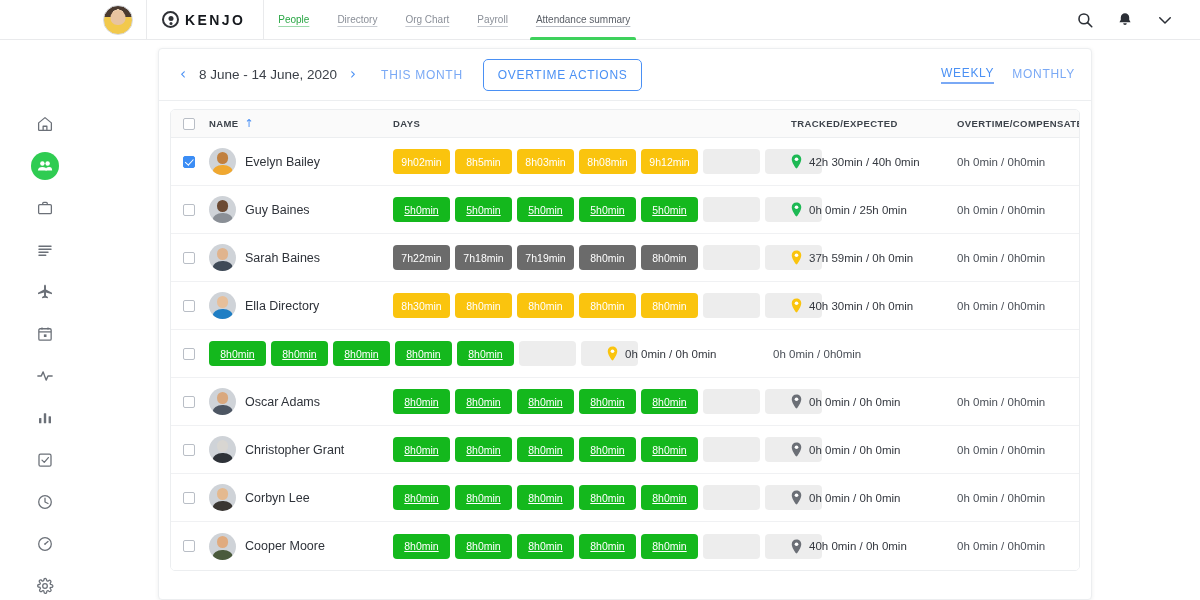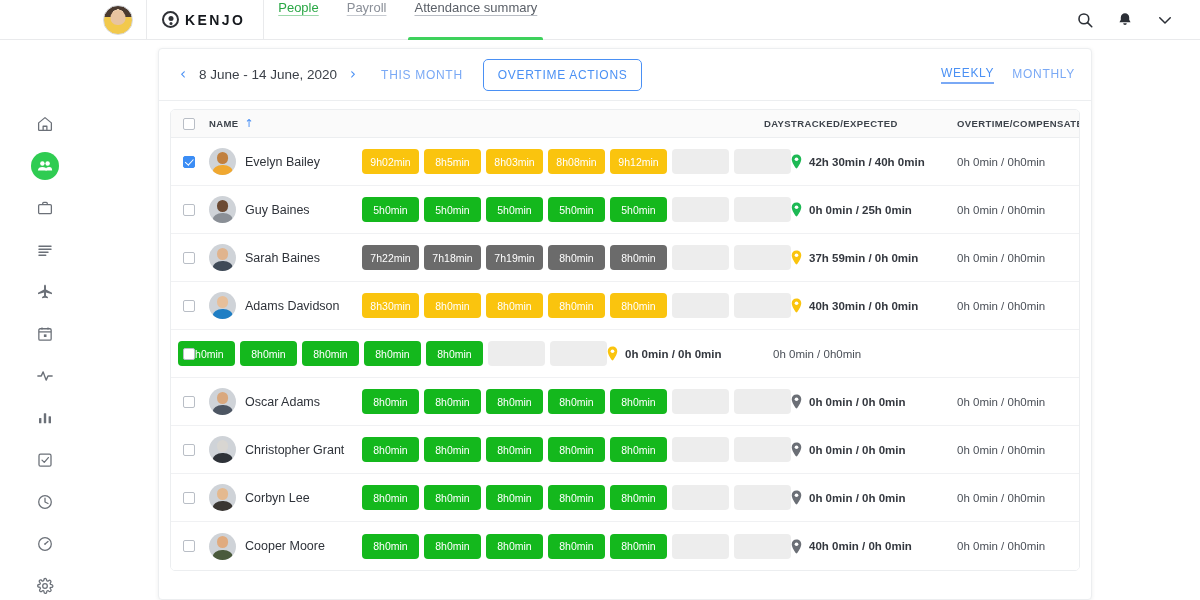--- a/index.html
+++ b/index.html
@@ -45,22 +45,22 @@
   .brand-mark::after{
     content:""; position:absolute; left:50%; top:3px; transform:translateX(-50%);
     width:5px; height:5px; border-radius:50%; background:#2f3136;
     box-shadow: 0 5px 0 -1px #2f3136;
   }
   .brand-text {
     font-size: 14px; font-weight: bold; letter-spacing: 2.4px; color: #15181d;
   }
   .nav { display:flex; align-items:center; height: 40px; gap: 0; }
   .nav-item {
-    font-size: 13px; color: #8a8f98; padding: 0 14px;
-    height: 40px; display:flex; position:relative;
+    font-size: 10px; color: #8a8f98; padding: 0 14px;
+    height: 40px; display:flex; align-items:center; position:relative;
     text-decoration: underline; text-underline-offset: 3px;
     text-decoration-color: #c7cbd1; cursor: pointer;
   }
   .nav-item.active-green { color: #2aa745; text-decoration-color:#9dd9ab; }
   .nav-item.selected { color: #5b6068; text-decoration-color:#b9bdc4; }
   .nav-item.selected::after{
     content:""; position:absolute; left:8px; right:8px; bottom:0; height:3px;
     background:#3ed15c; border-radius: 2px 2px 0 0;
   }
   .top-right {
@@ -123,21 +123,21 @@
   .thead {
     display:flex; align-items:center; height: 28px;
     background:#fafafa; border-bottom: 1px solid #eceef0;
     padding-left: 12px;
   }
   .th {
     font-size: 9.5px; font-weight: bold; letter-spacing: 0.4px; color:#3d434b;
   }
   .col-check { width: 26px; flex:none; display:flex; align-items:center; }
   .col-name { width: 184px; flex:none; display:flex; align-items:flex-start; gap:6px; }
-  .col-days { width: 398px; flex:none; display:flex; align-items:center;justify-content:flex-end; }
+  .col-days { width: 398px; flex:none; display:flex; align-items:center; }
   .col-tracked { width: 166px; flex:none; display:flex; align-items:center; }
   .col-ot { width: 160px; flex:none; display:flex; align-items:center; }
 
   .chk {
     width: 12px; height: 12px; border:1.5px solid #b9bec6; border-radius: 2px;
     background:#fff; cursor:pointer; flex:none; position:relative;
   }
   .chk.checked { background:#3b8df5; border-color:#3b8df5; }
   .chk.checked::after{
     content:""; position:absolute; left:3.3px; top:0.8px; width:3.5px; height:6.5px;
@@ -165,26 +165,26 @@
     width:76%; height:52%; border-radius:46% 46% 0 0; background:var(--cloth,#5a6270);
   }
   .pname { font-size: 12.5px; color:#2e3239; white-space:nowrap; }
 
   .days { display:flex; gap: 5px; }
   .chip {
     width: 57px; height: 25px; border-radius: 4px;
     display:flex; align-items:center; justify-content:center;
     font-size: 10.5px; color:#ffffff; white-space:nowrap;
   }
-  .chip.green { background:#14b81d; }
+  .chip.green { background:#14b81d;text-decoration:underline; }
   .chip.amber { background:#fac40e; }
   .chip.gray  { background:#6b6b6b; }
   .chip.empty { background:#ededed; }
 
-  .tracked { display:flex; align-items:center; gap: 7px; font-weight: bold; }
+  .tracked { display:flex; align-items:center; gap: 7px; }
   .pin { width: 11px; height: 15px; flex:none; display:block; }
   .tval { font-size: 11.5px; color:#34383f; white-space:nowrap; }
   .otval { font-size: 11.5px; color:#4b5058; white-space:nowrap; }
 </style>
 </head>
 <body>
 
 <div class="app">
 
   <div class="topbar">
@@ -193,20 +193,26 @@
     </div>
 
     <div class="brand">
       <div class="brand-mark"></div>
       <div class="brand-text">KENJO</div>
     </div>
 
     <div class="nav">
       <div class="nav-item active-green">
         <span>People</span>
+      </div>
+      <div class="nav-item">
+        <span>Directory</span>
+      </div>
+      <div class="nav-item">
+        <span>Org Chart</span>
       </div>
       <div class="nav-item">
         <span>Payroll</span>
       </div>
       <div class="nav-item selected">
         <span>Attendance summary</span>
       </div>
     </div>
 
     <div class="top-right">
@@ -447,21 +453,21 @@
       <span class="otval">0h 0min / 0h0min</span>
     </div>
             </div>
             <div class="trow">
     <div class="col-check">
       <div class="chk"></div>
     </div>
     <div class="col-name">
       <div class="person">
         <div class="pav" style="--skin:#e7bf9a;--cloth:#1f7ec4"></div>
-        <span class="pname">Adams Davidson</span>
+        <span class="pname">Ella Directory</span>
       </div>
     </div>
     <div class="col-days">
       <div class="days">
                   <div class="chip amber">8h30min</div>
                   <div class="chip amber">8h0min</div>
                   <div class="chip amber">8h0min</div>
                   <div class="chip amber">8h0min</div>
                   <div class="chip amber">8h0min</div>
                   <div class="chip empty"></div>

